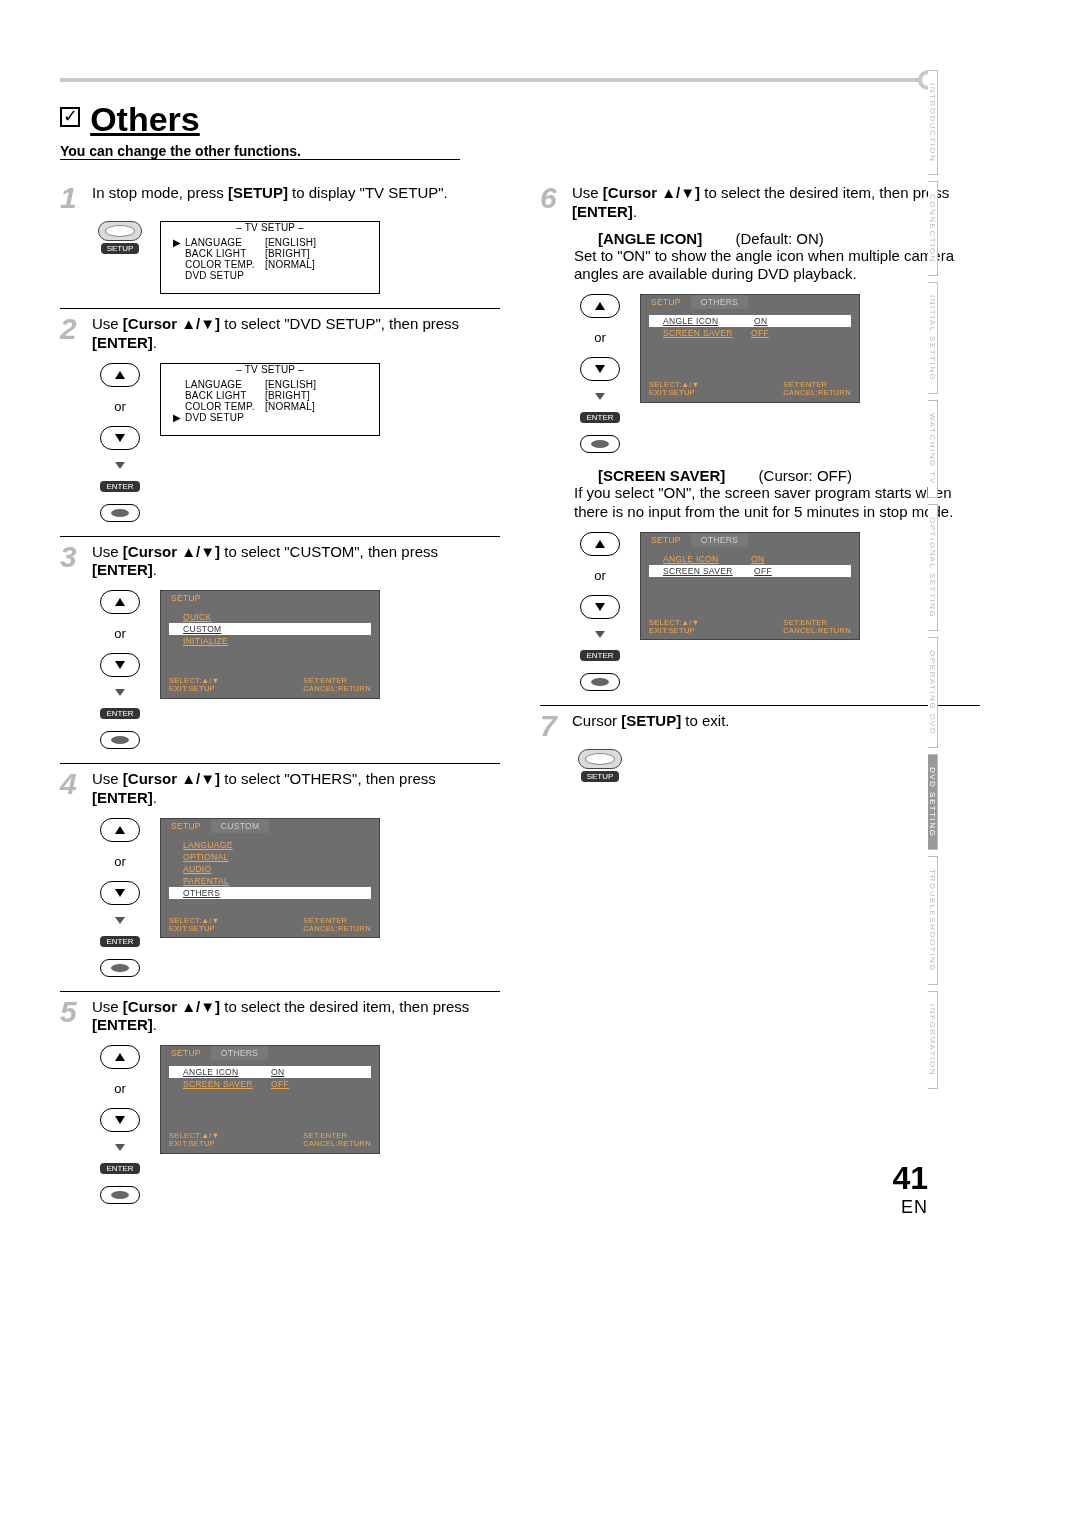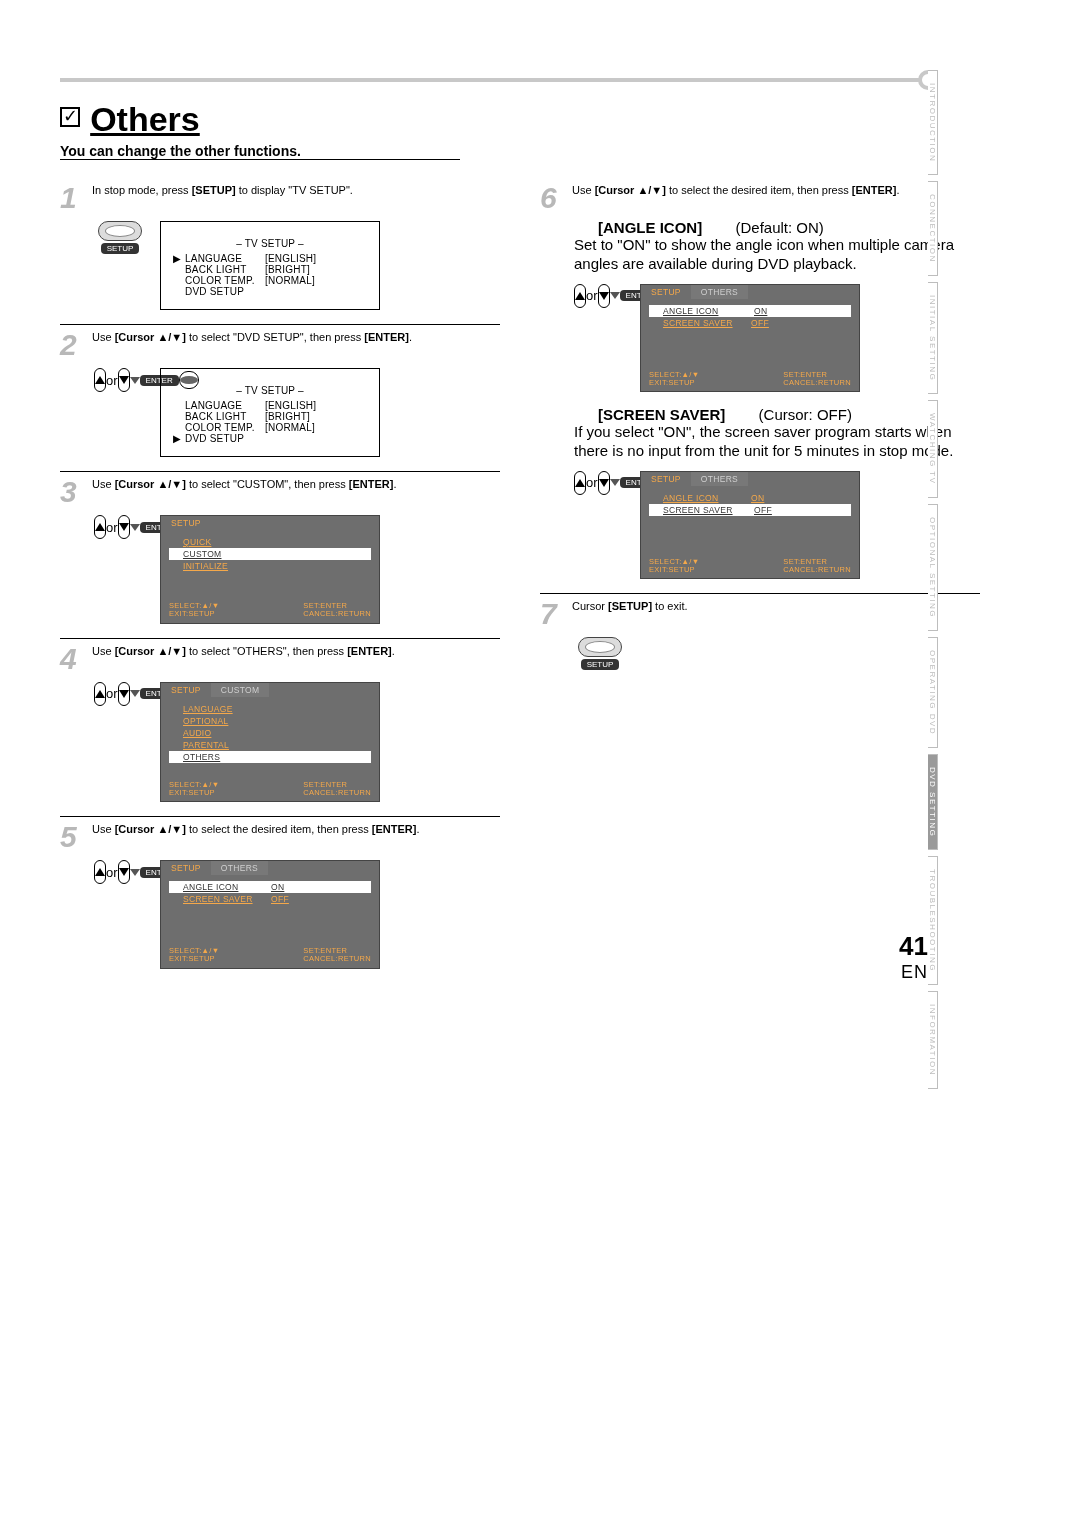--- a/index.html
+++ b/index.html
@@ -30,44 +30,44 @@
   .checkbox::after { content: "✓"; position: absolute; top: -4px; left: 1px; font-size: 18px; }
   .subheading { font-weight: 700; font-size: 14px; margin-top: 4px; border-bottom: 1px solid #000; padding-bottom: 0; width: 400px; }
 
   .cols { display: flex; gap: 40px; margin-top: 14px; }
   .col { width: 440px; }
 
   .step { margin-top: 10px; }
   .step-top { display: flex; align-items: flex-start; gap: 8px; border-top: 1px solid #000; padding-top: 6px; }
   .step.first .step-top { border-top: none; padding-top: 0; }
   .stepnum { font-size: 30px; font-weight: 800; color: #b8b8b8; font-style: italic; width: 24px; line-height: 0.9; }
-  .steptext { font-size: 11px; line-height: 1.25; flex: 1; }
+  .steptext { font-size: 15px; line-height: 1.25; flex: 1; }
   .steptext b { font-weight: 800; }
 
   .step-body { display: flex; align-items: flex-start; gap: 14px; margin: 10px 0 14px 34px; }
 
   
-  .remote { width: 52px; display: flex; flex-direction: row; align-items: center; gap: 0; font-size: 11px; }
+  .remote { width: 52px; display: flex; flex-direction: column; align-items: center; gap: 12px; font-size: 11px; }
   .remote .or { font-size: 13px; }
   .btn-oval {
     width: 40px; height: 24px; border: 1.5px solid #000; border-radius: 12px;
     display: flex; align-items: center; justify-content: center; background: #fff;
   }
   .btn-oval.small { width: 40px; height: 18px; }
   .btn-oval.oval-wide { width: 44px; height: 20px; background: #dcdcdc; border: 1px solid #444; position: relative; }
   .btn-oval.oval-wide::after { content: ""; position: absolute; left: 50%; top: 50%; transform: translate(-50%,-50%); width: 28px; height: 10px; border-radius: 50%; background: #fff; border: 1px solid #888; }
   .arrow-down-tiny { width: 0; height: 0; border-left: 5px solid transparent; border-right: 5px solid transparent; border-top: 7px solid #555; }
   .tri-up { width: 0; height: 0; border-left: 5px solid transparent; border-right: 5px solid transparent; border-bottom: 8px solid #000; }
   .tri-dn { width: 0; height: 0; border-left: 5px solid transparent; border-right: 5px solid transparent; border-top: 8px solid #000; }
   .btn-label { background: #333; color: #fff; font-size: 8px; padding: 1px 6px; border-radius: 4px; }
   .setup-group { display: flex; flex-direction: column; align-items: center; gap: 2px; }
 
   
   .panel-white {
-    width: 220px; border: 1px solid #000; padding: 16px 12px 12px 12px;
+    width: 220px; border: 1px solid #000; padding: 0 12px 12px 12px;
     font-size: 10px; letter-spacing: 0.2px;
   }
   .panel-white .pw-title { text-align: center; margin-bottom: 4px; font-size: 10px; }
   .panel-white .pw-row { display: flex; }
   .panel-white .pw-row .lab { width: 80px; }
   .panel-white .pw-row .ptr { width: 12px; }
 
   
   .panel-color {
     width: 220px; font-size: 8.5px; color: #f4a84a; letter-spacing: 0.3px;
@@ -85,21 +85,21 @@
     display: flex; justify-content: space-between; padding: 2px 8px 4px 8px;
     font-size: 7.5px; background: #6e6e6e;
   }
   .panel-color .pc-foot div { line-height: 1.1; }
 
   .option-head { margin-top: 6px; font-size: 15px; padding-left: 24px; }
   .option-head b { font-weight: 800; }
   .option-desc { font-size: 15px; line-height: 1.25; }
 
   .footer { position: absolute; bottom: 40px; right: 152px; text-align: right; }
-  .footer .pg { font-size: 26px; font-weight: 800; }
+  .footer .pg { font-size: 32px; font-weight: 800; }
   .footer .en { font-size: 18px; letter-spacing: 1px; }
 </style>
 </head>
 <body>
 
 <div class="page">
   <div class="toprule"></div>
   <div class="toprule-circle"></div>
 
   <div class="tabs">

